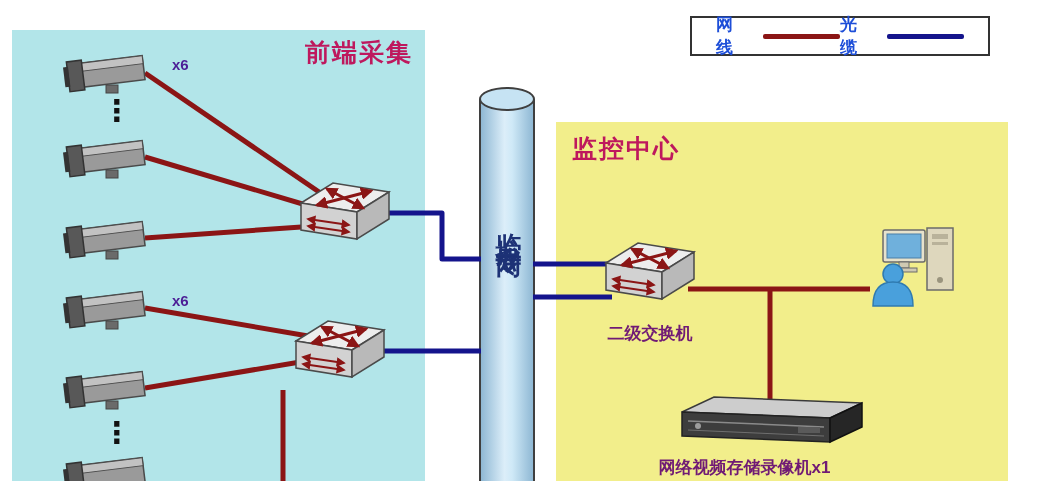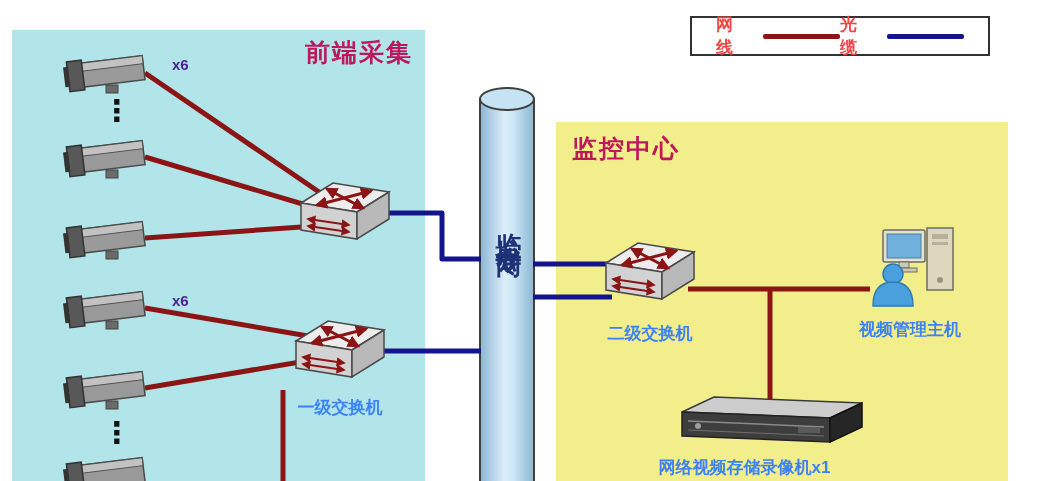--- a/index.html
+++ b/index.html
@@ -11,27 +11,27 @@
   *{margin:0;padding:0;box-sizing:border-box;}
   body{font-family:"Liberation Sans","DejaVu Sans",sans-serif;background:#fff;}
   .canvas{position:relative;width:1039px;height:481px;background:#fff;overflow:hidden;}
   .abs{position:absolute;}
   .panel{z-index:1;}
   .cyl{z-index:2;}
   .wires{position:absolute;left:0;top:0;z-index:3;pointer-events:none;}
   .icon{z-index:4;}
   .txt{z-index:5;}
   .panel-title{font-size:25px;font-weight:bold;color:#be185d;letter-spacing:2px;white-space:nowrap;}
-  .dev-label{font-size:17px;font-weight:bold;color:#3b82f6;text-align:center;white-space:nowrap;}
+  .dev-label{font-size:17px;font-weight:bold;color:#701a75;text-align:center;white-space:nowrap;}
   .count-label{font-size:15px;font-weight:bold;color:#4c1d95;}
   .dots{font-size:30px;font-weight:bold;color:#111;line-height:1;}
   .backbone-label{writing-mode:vertical-rl;text-orientation:upright;font-size:26px;font-weight:bold;color:#1d3276;letter-spacing:7px;z-index:5;}
   .legend{display:flex;align-items:center;justify-content:space-between;border:2px solid #333;background:#fff;padding:0 24px;z-index:6;}
   .legend-item{display:flex;align-items:center;gap:14px;}
-  .legend-label{font-size:17px;font-weight:bold;color:#ef4444;}
+  .legend-label{font-size:17px;font-weight:bold;color:#1d4ed8;}
   .legend-swatch{display:inline-block;width:78px;height:5px;border-radius:2px;}
 </style>
 </head>
 <body>
 
 <svg width="0" height="0" style="position:absolute">
   <defs>
     <marker id="ah-red" viewBox="0 0 10 10" refX="8" refY="5" markerWidth="4.2" markerHeight="4.2" orient="auto-start-reverse">
       <path d="M0,0 L10,5 L0,10 z" fill="#8b1515"></path>
     </marker>
@@ -148,23 +148,21 @@
       <use href="#sym-switch"></use>
     </svg>
 
   <svg class="abs icon" style="left:855px;top:218px" width="110" height="90">
       <use href="#sym-host"></use>
     </svg>
   <svg class="abs icon" style="left:676px;top:390px" width="190" height="62">
       <use href="#sym-nvr"></use>
     </svg>
 
-  <div class="abs txt dev-label" style="left:270px;top:396px;width:140px">一级交换机</div>
   <div class="abs txt dev-label" style="left:580px;top:322px;width:140px">二级交换机</div>
-  <div class="abs txt dev-label" style="left:835px;top:318px;width:150px">视频管理主机</div>
   <div class="abs txt dev-label" style="left:627px;top:456px;width:235px">网络视频存储录像机x1</div>
 
   <div class="abs legend" style="left:690px;top:16px;width:300px;height:40px">
     <div class="legend-item">
       <span class="legend-label">网线</span>
       <span class="legend-swatch" style="background:var(--cable_network)"></span>
     </div>
     <div class="legend-item">
       <span class="legend-label">光缆</span>
       <span class="legend-swatch" style="background:var(--cable_optical)"></span>

